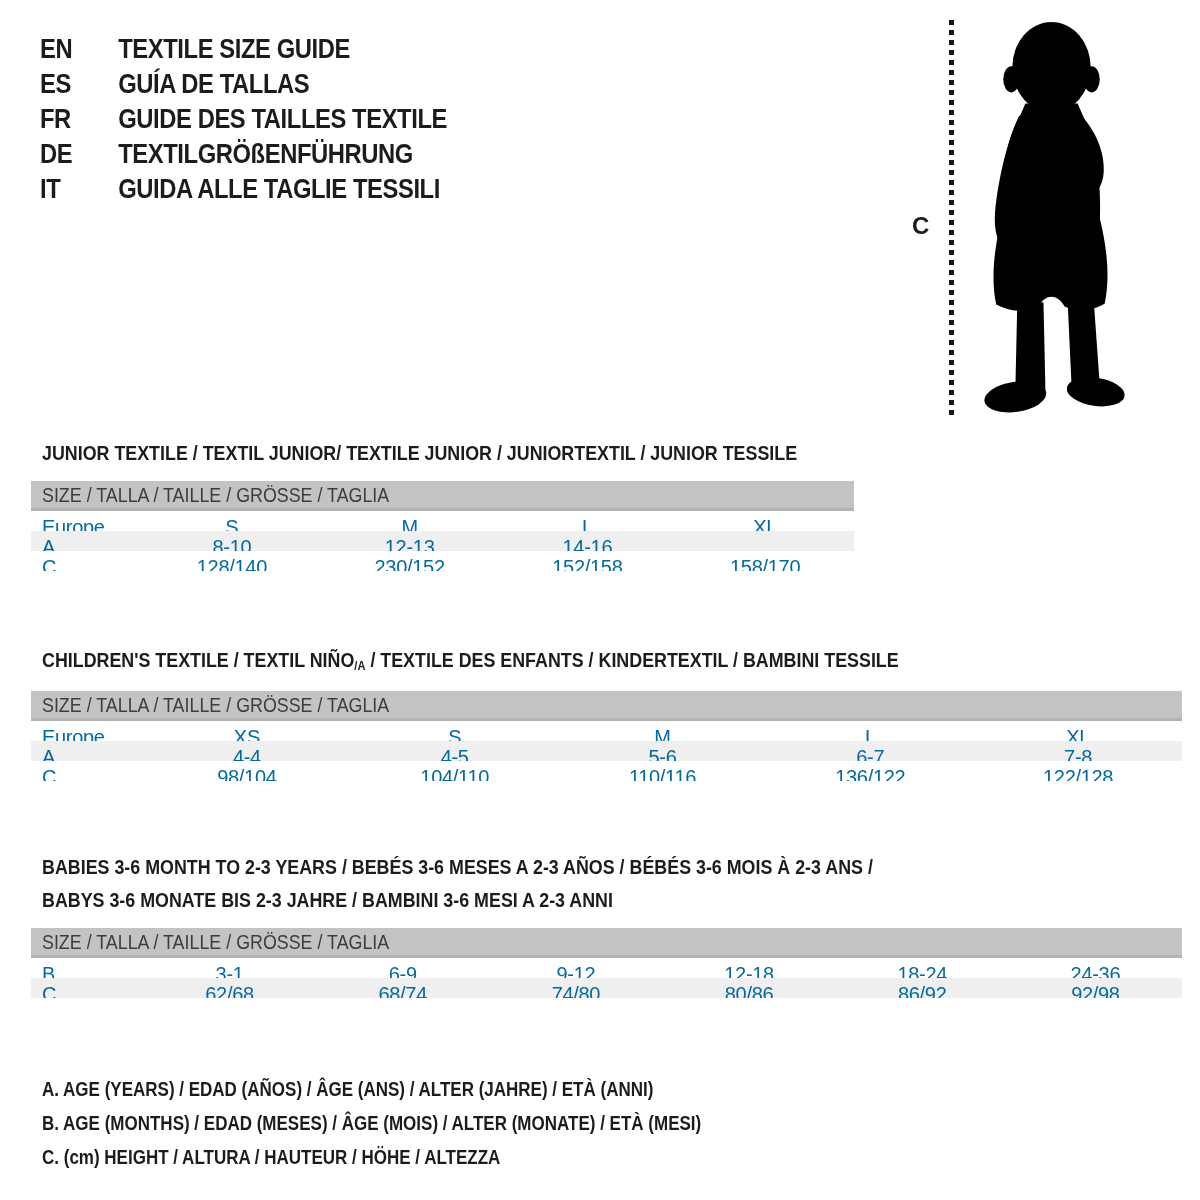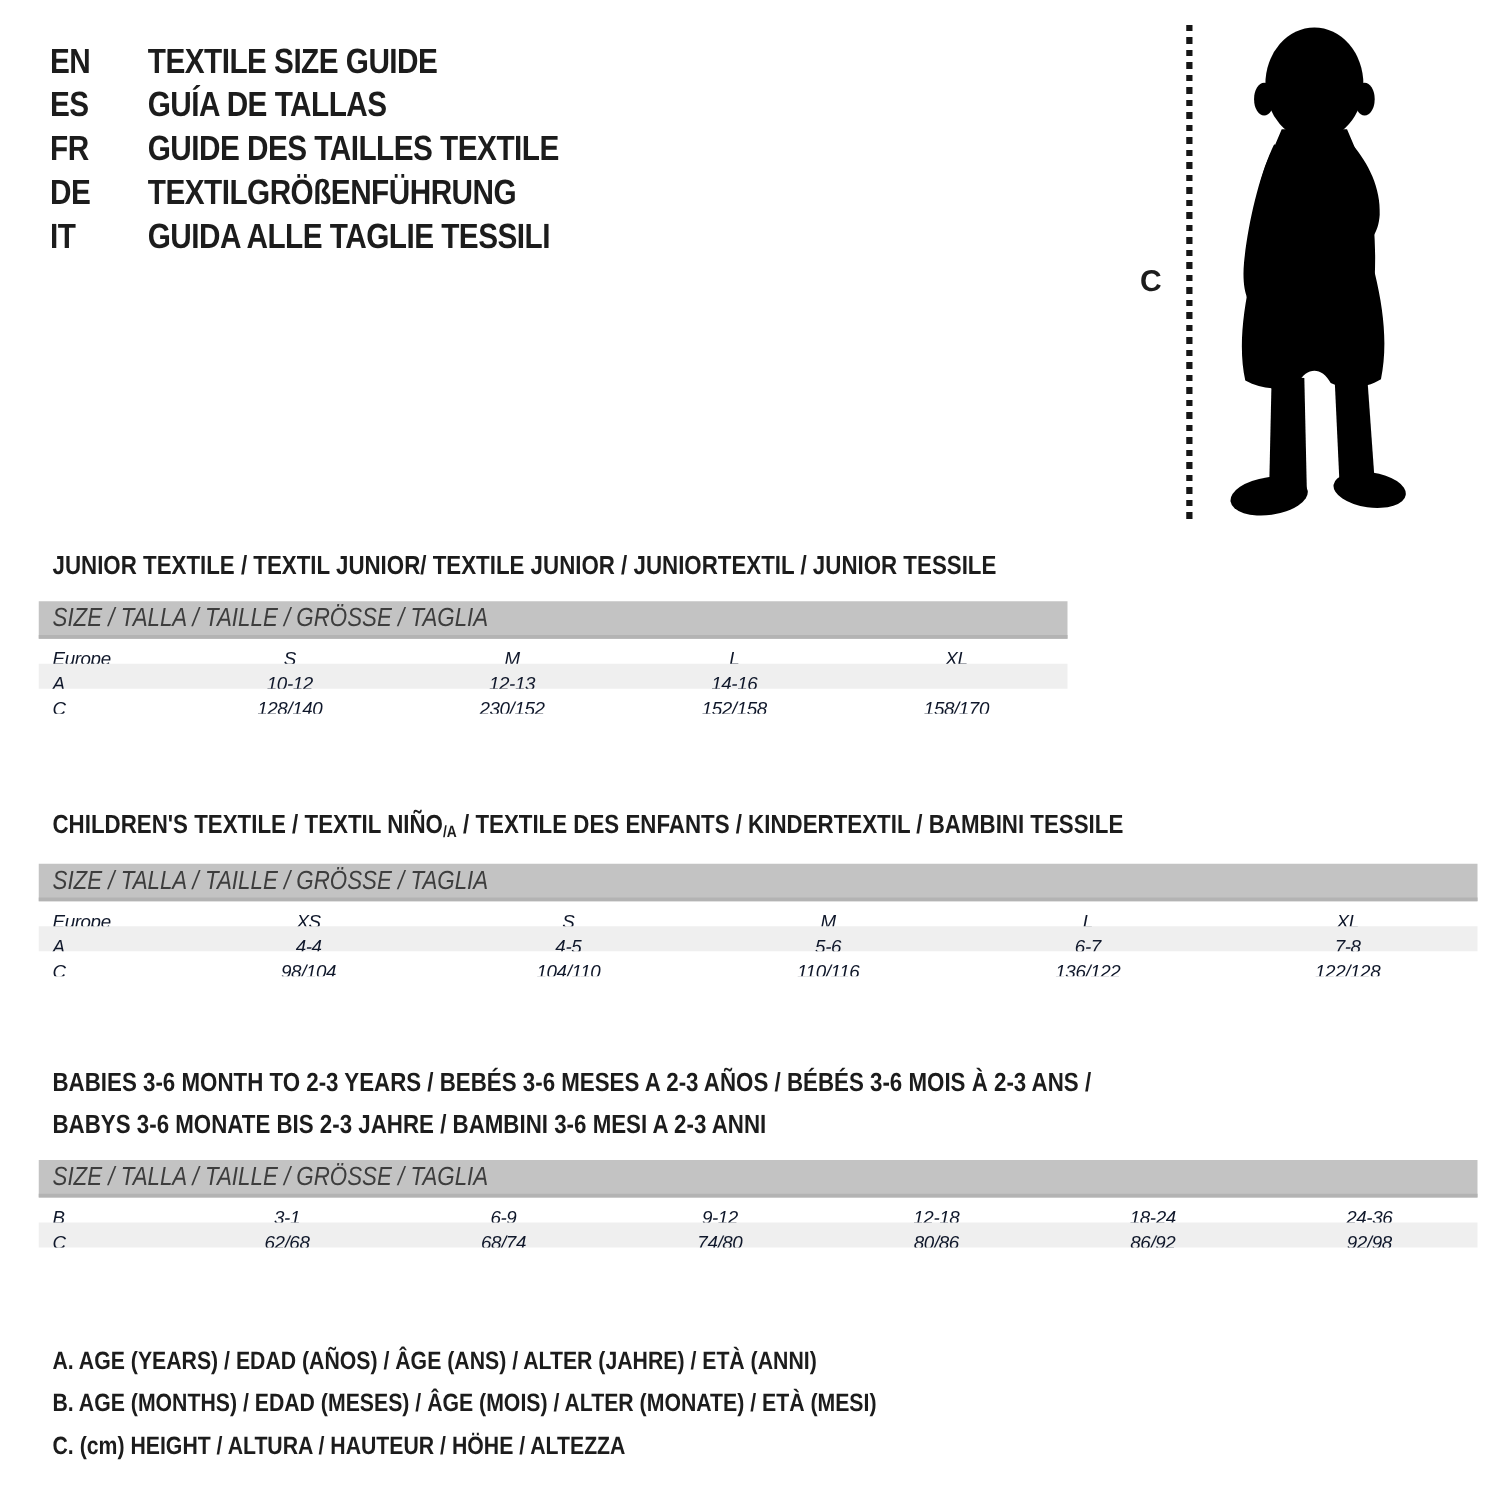--- a/index.html
+++ b/index.html
@@ -20,27 +20,27 @@
     background:repeating-linear-gradient(to bottom,#151515 0 5px,transparent 5px 10px);
   }
   .measure-label{position:absolute;left:912px;top:212px;font-size:24px;font-weight:bold;}
   .baby{position:absolute;left:963px;top:17px;}
 
   
   .sec-title{position:absolute;left:42px;font-size:21px;font-weight:bold;line-height:33px;}
   .sec-title .sub{font-size:0.62em;vertical-align:-0.25em;}
 
   
-  .tbl{position:absolute;left:31px;font-style:italic;}
+  .tbl{position:absolute;left:31px;}
   .thead{
     height:27px;line-height:27px;background:#c3c3c3;border-bottom:3px solid #b3b3b3;
     padding-left:11px;font-size:21px;color:#3d3d3d;
   }
   .thead span{display:inline-block;}
-  .trow{display:grid;height:20px;line-height:33px;font-size:15px;letter-spacing:-0.3px;color:#0f172a;}
+  .trow{display:grid;height:20px;line-height:33px;font-size:20px;letter-spacing:-0.3px;color:#0369a1;}
   .trow.alt{background:#efefef;}
   .cols4{grid-template-columns:112px repeat(4,1fr);}
   .cols5{grid-template-columns:112px repeat(5,1fr);}
   .cols6{grid-template-columns:112px repeat(6,1fr);}
   .cell{text-align:center;overflow:hidden;}
   .cell.lbl{text-align:left;padding-left:11px;}
   .w-junior{width:823px;}
   .w-wide{width:1151px;}
 
   
@@ -100,21 +100,21 @@
     </div>
     <div class="trow cols4">
       <div class="cell lbl">Europe</div>
       <div class="cell">S</div>
       <div class="cell">M</div>
       <div class="cell">L</div>
       <div class="cell">XL</div>
     </div>
     <div class="trow cols4 alt">
       <div class="cell lbl">A</div>
-      <div class="cell">10-12</div>
+      <div class="cell">8-10</div>
       <div class="cell">12-13</div>
       <div class="cell">14-16</div>
     </div>
     <div class="trow cols4">
       <div class="cell lbl">C</div>
       <div class="cell">128/140</div>
       <div class="cell">230/152</div>
       <div class="cell">152/158</div>
       <div class="cell">158/170</div>
     </div>

